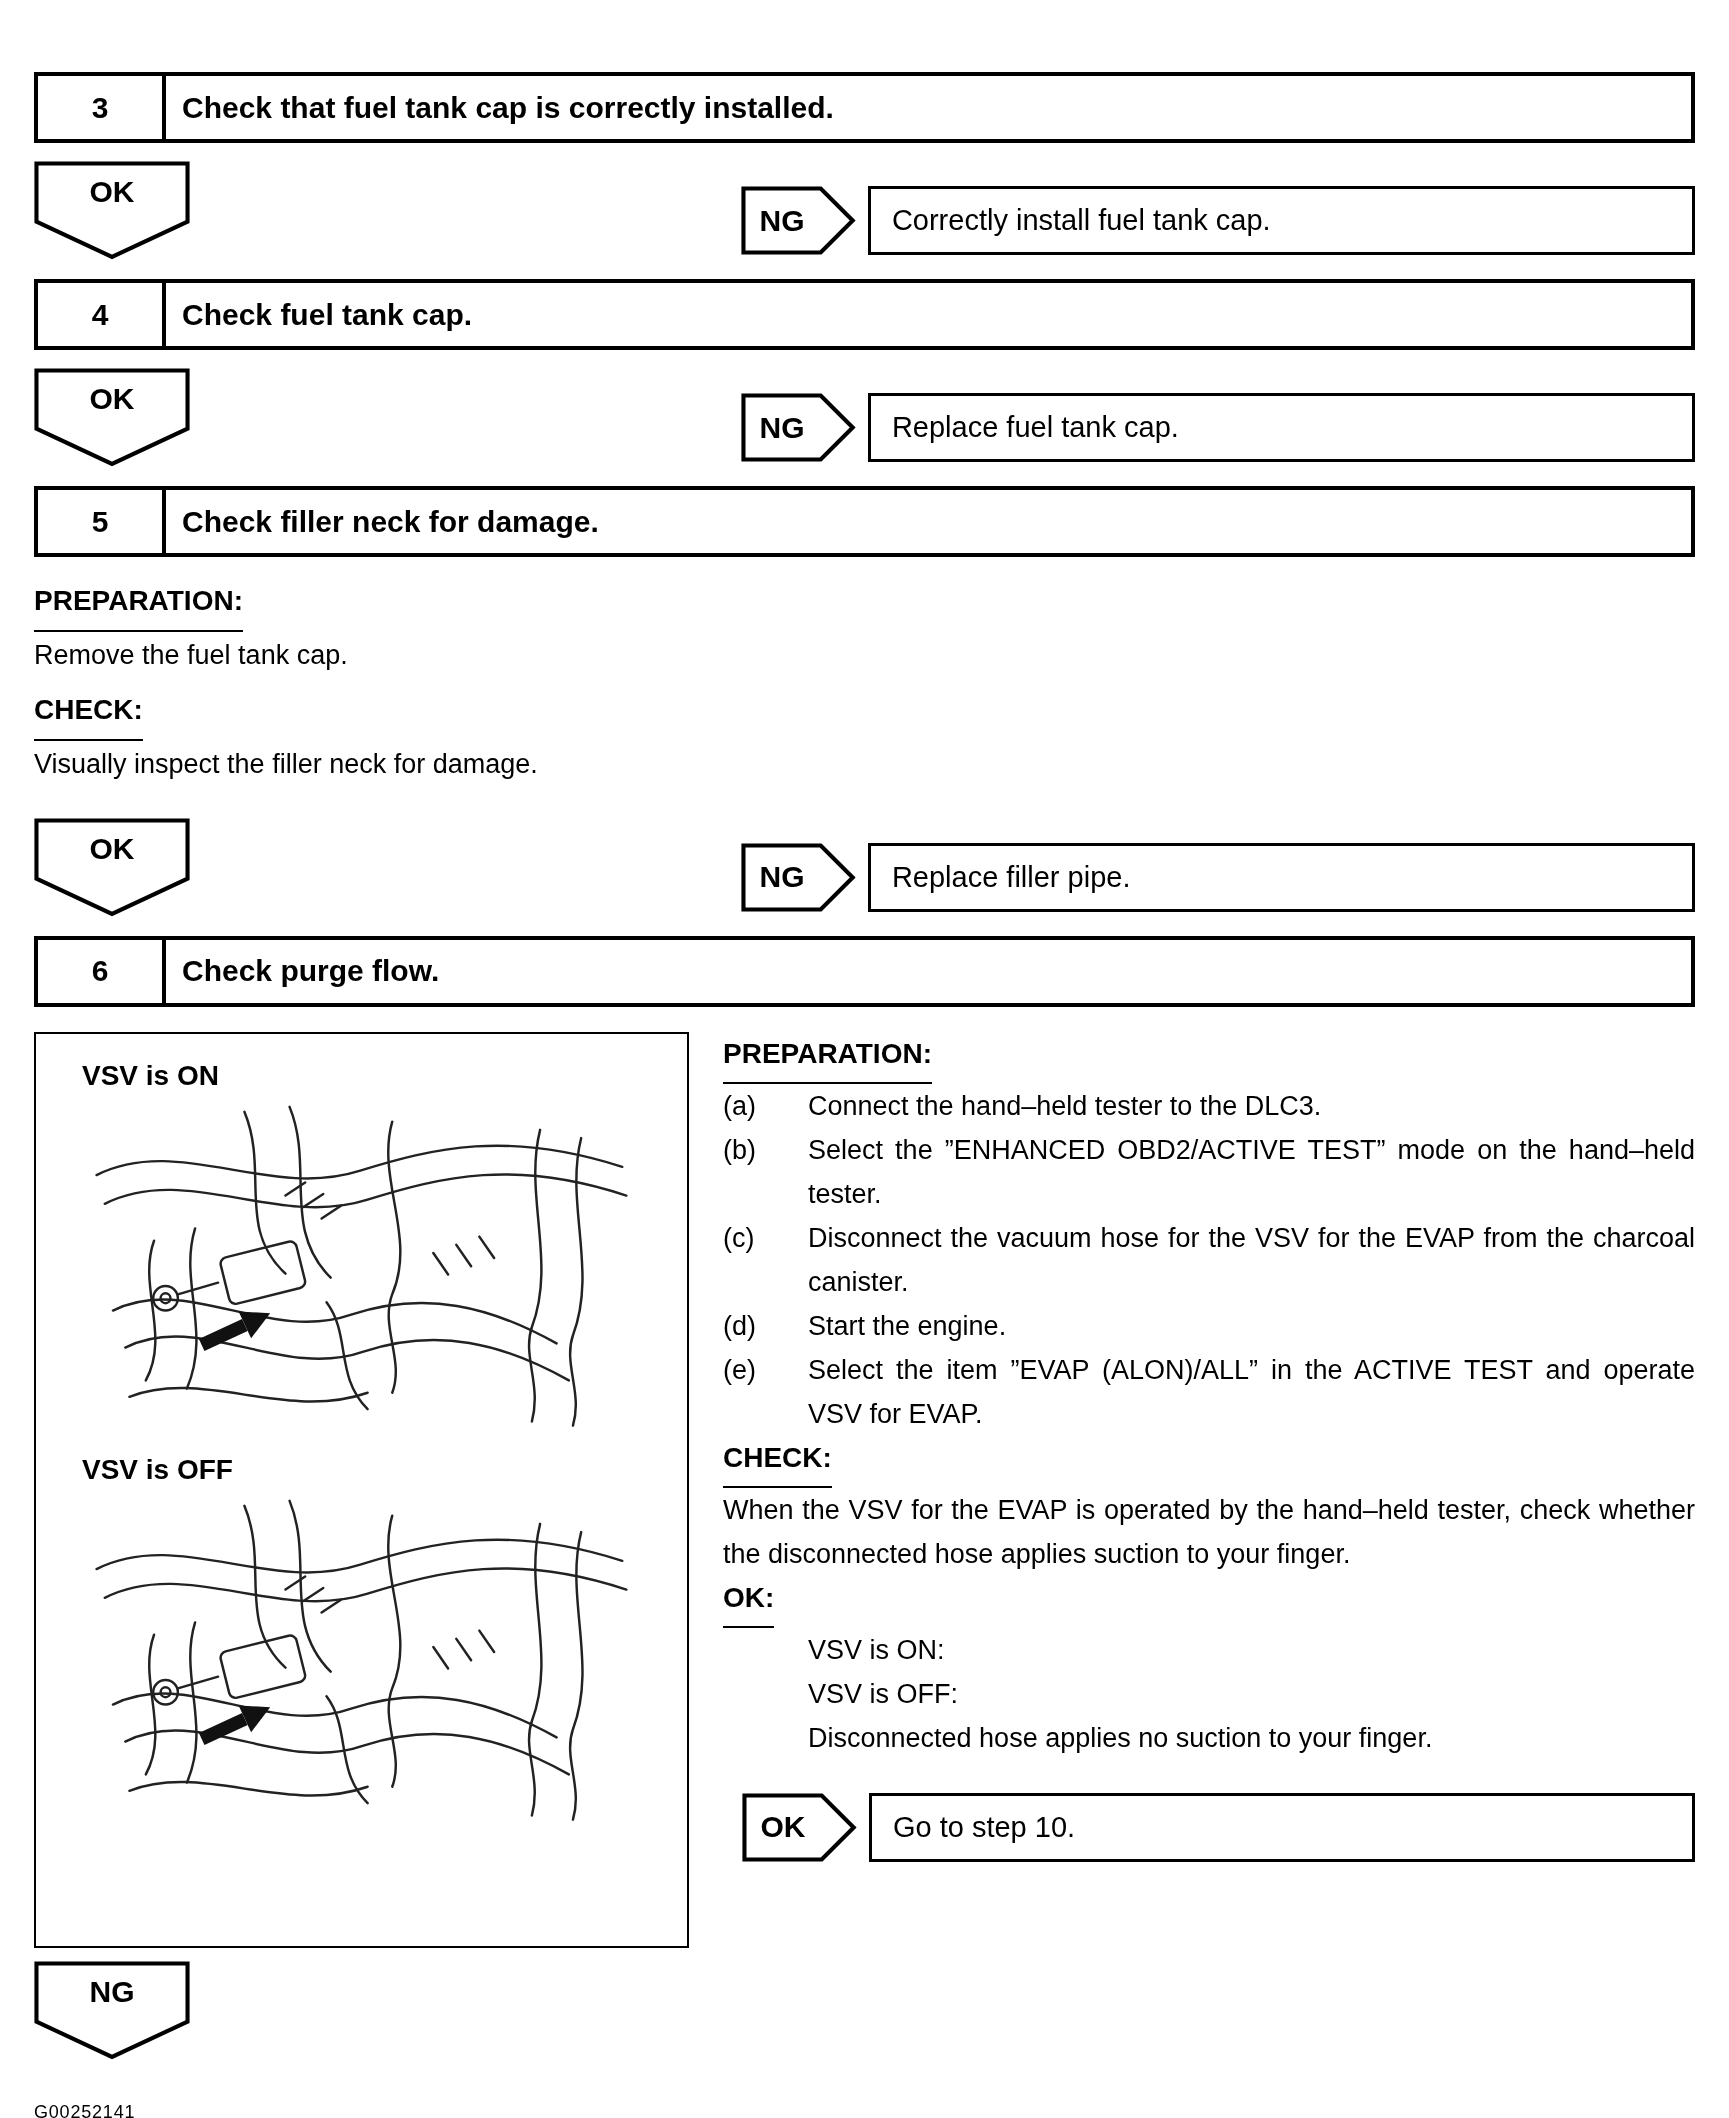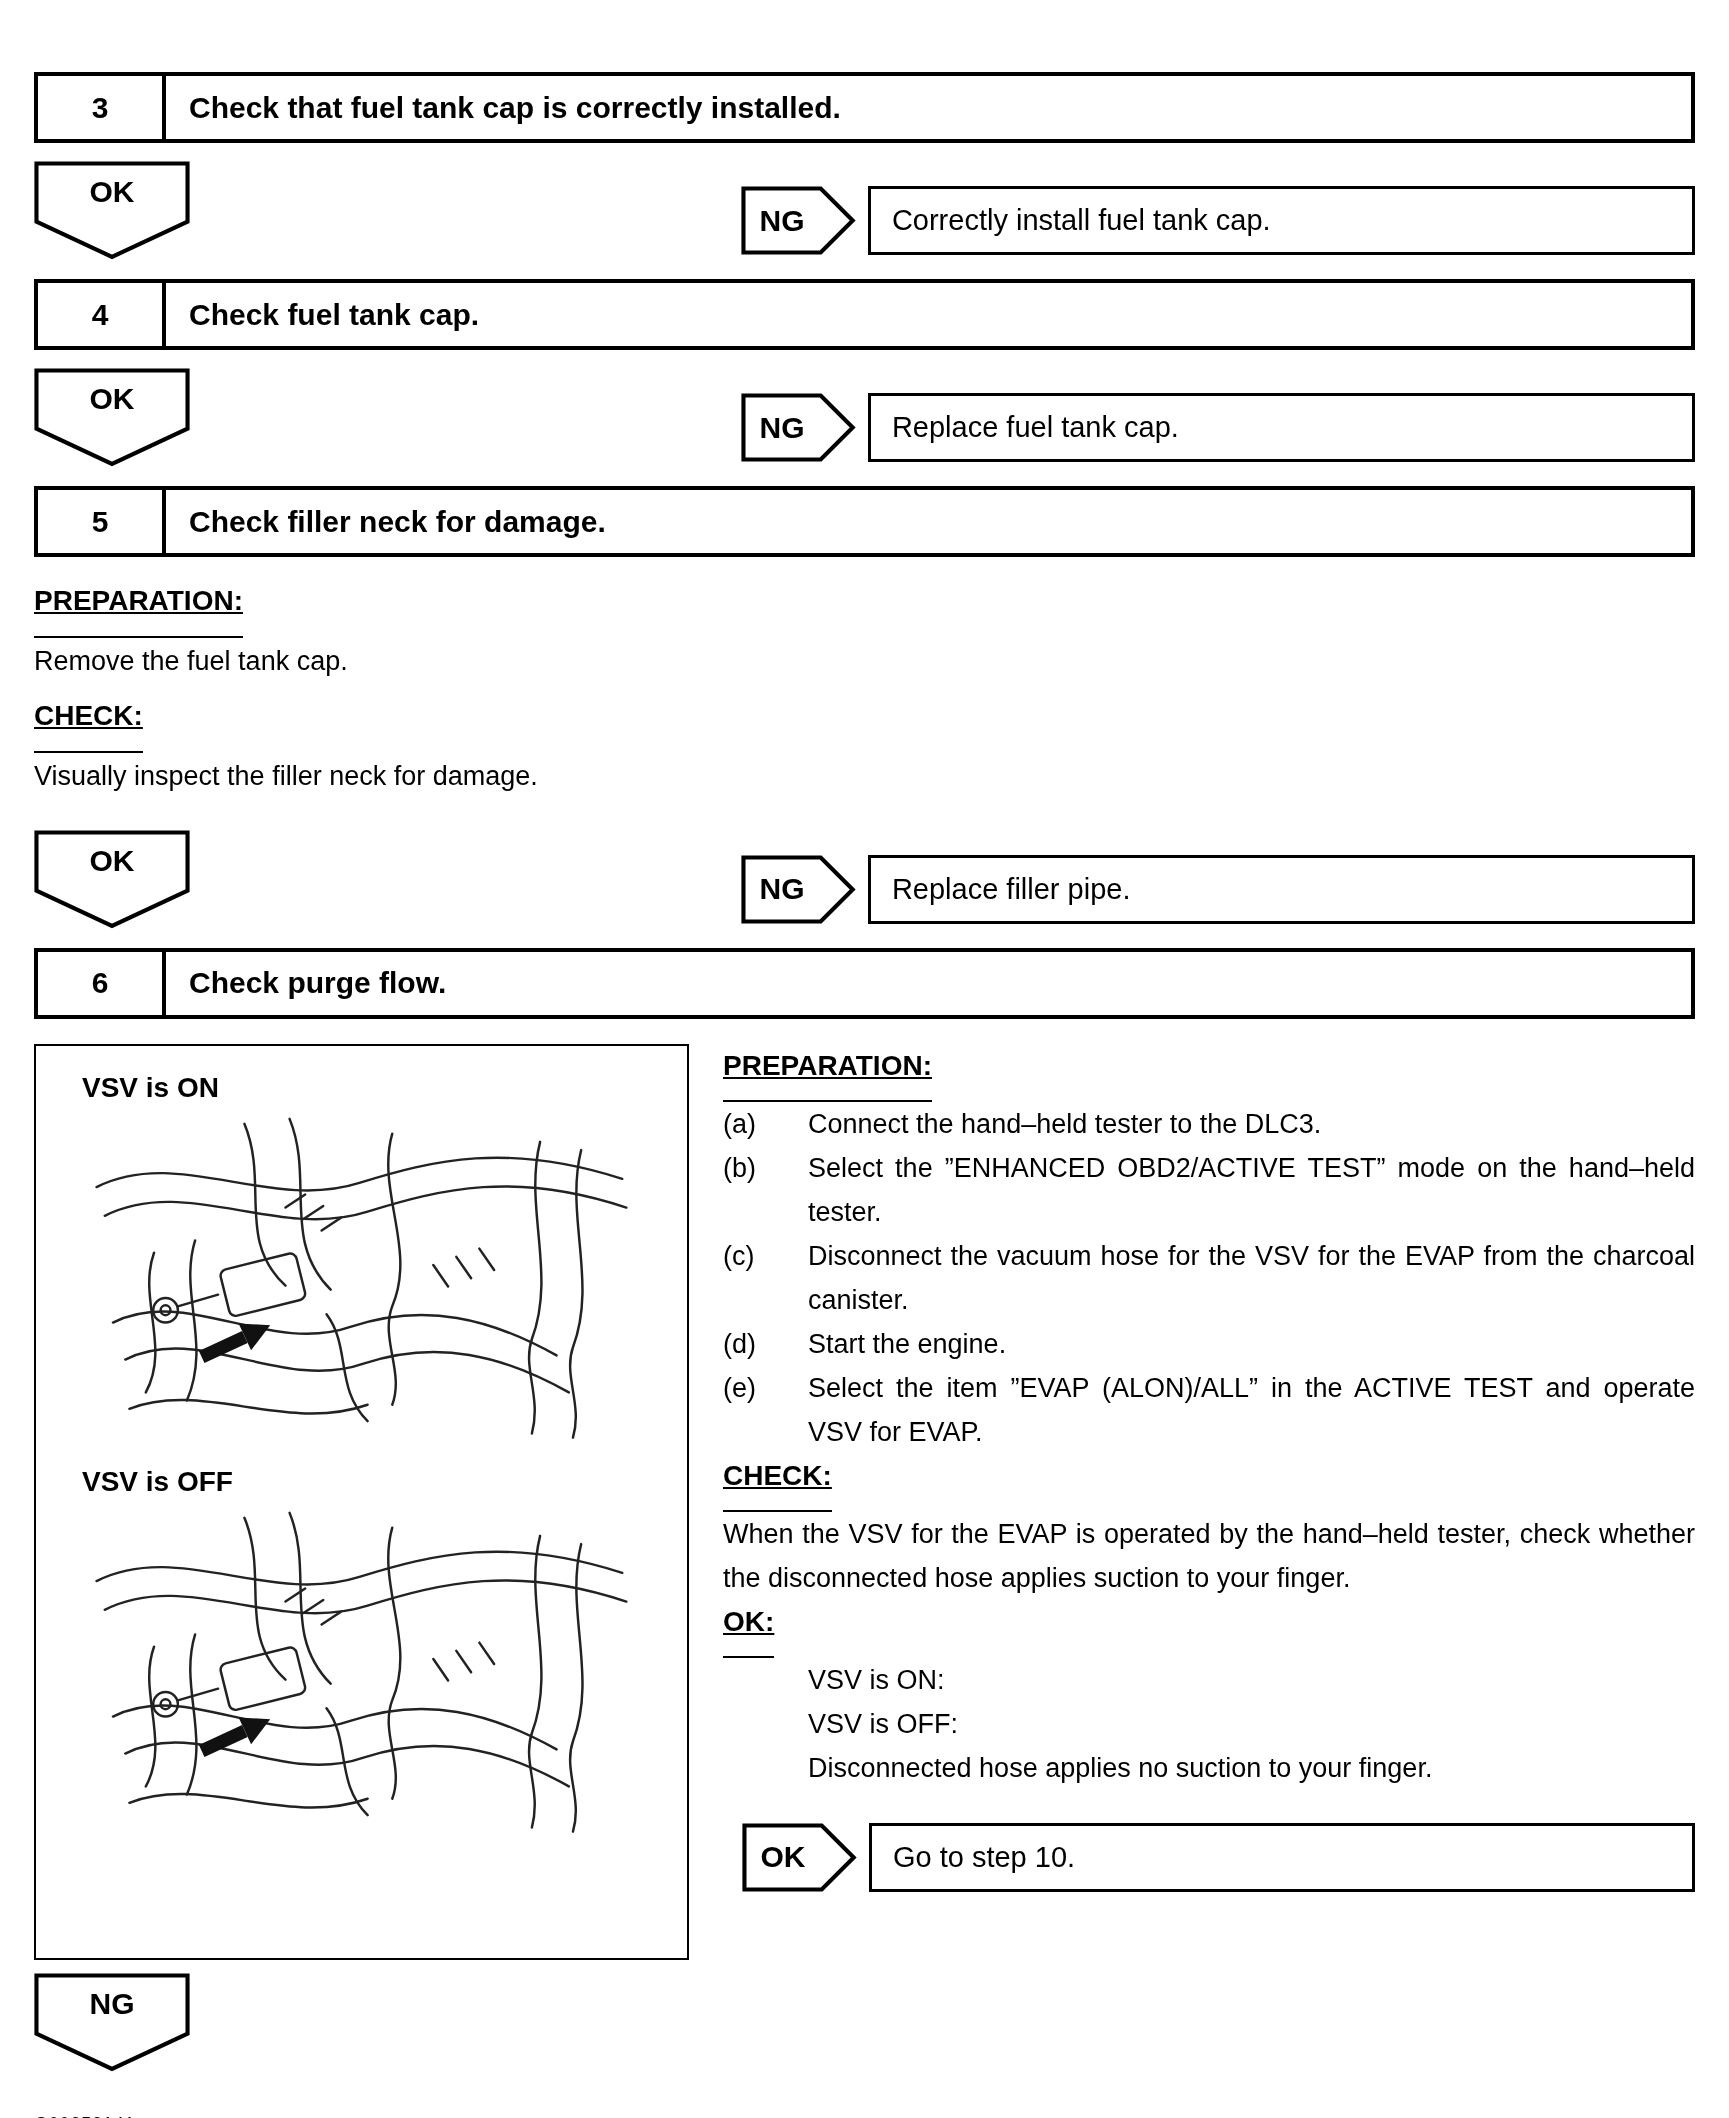--- a/index.html
+++ b/index.html
@@ -22,21 +22,21 @@
   }
   .step-number {
     width: 128px;
     border-right: 4.1px solid #000;
     display: flex; align-items: center; justify-content: center;
     font-weight: bold; font-size: 30px;
   }
   .step-title {
     flex: 1;
     display: flex; align-items: center;
-    padding-left: 23px;
+    padding-left: 16px;
     font-weight: bold; font-size: 30px;
   }
 
   
   .branch-row { display: flex; margin: 18px 0; }
   .ok-flag { position: relative; width: 156px; height: 100px; flex: none; }
   .ok-flag .shape { position: absolute; left: 0; top: 0; width: 100%; height: 100%; }
   .flag-label {
     position: absolute; left: 0; top: 0; width: 100%; height: 62px;
     display: flex; align-items: center; justify-content: center;
@@ -56,21 +56,21 @@
     margin-left: 11.5px;
     display: flex; align-items: center;
     padding-left: 21.4px;
     font-weight: normal; font-size: 29px;
     background: #fff;
   }
 
   
   .text-block { margin: 21.4px 0 31px 0; }
   .subhead { font-size: 28px; font-weight: bold; line-height: 46px; }
-  .underlined { display: inline-block; border-bottom: 2.5px solid #000; padding-bottom: 12px; text-decoration: underline; }
+  .underlined { display: inline-block; border-bottom: 2.5px solid #000; padding-bottom: 6px; }
   .body-line { font-size: 27px; line-height: 46px; }
   .gap-top { margin-top: 8.2px; }
 
   
   .columns { display: flex; align-items: flex-start; margin-top: 25px; }
   .illus-box {
     width: 655px; height: 916px; flex: none;
     border: 2.5px solid #000;
     padding: 15px 16.4px 0 41px;
     overflow: hidden;

